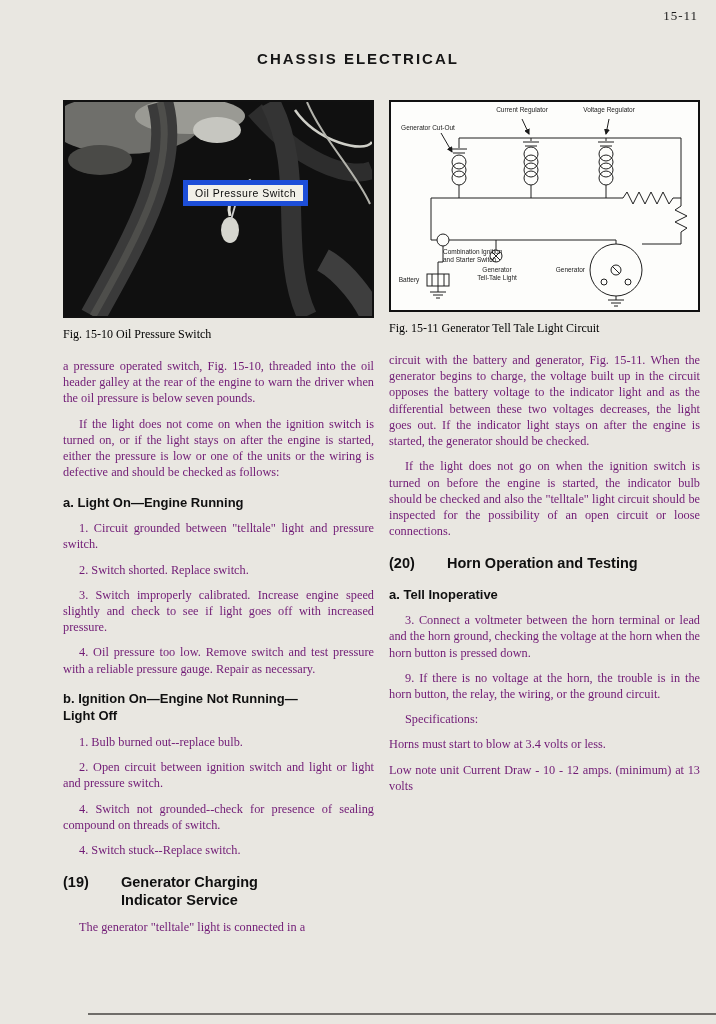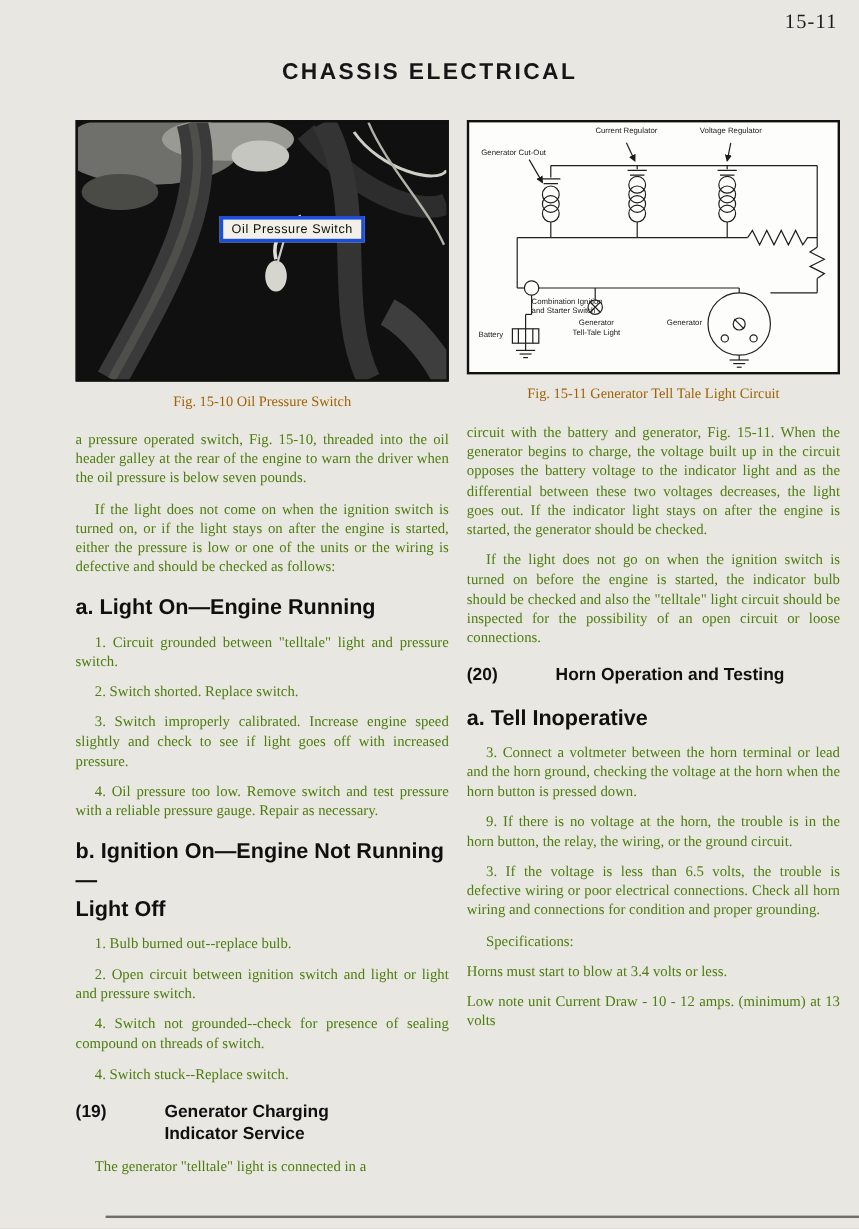--- a/index.html
+++ b/index.html
@@ -7,67 +7,67 @@
   .page {
     position:relative;
     width:716px; height:1024px;
     background:#e9e7e1;
     font-family:"Liberation Serif", serif;
     color:#1b1b1b;
     overflow:hidden;
   }
   .page-number {
     position:absolute; top:8px; right:18px;
-    font-size:17px; letter-spacing:1px;
+    font-size:13px; letter-spacing:1px;
   }
   .page-title {
     position:absolute; top:50px; left:0; width:100%;
     text-align:center;
     font-family:"Liberation Sans", sans-serif;
-    font-weight:600; font-size:19px; letter-spacing:2px;
+    font-weight:600; font-size:15px; letter-spacing:2px;
     color:#161616;
   }
   .columns {
     position:absolute; top:100px; left:63px; width:637px;
     display:flex; gap:15px;
   }
   .col { width:311px; }
   figure { margin:0 0 12px 0; }
   .figure-frame {
     border:2px solid #111; background:#fdfdfb;
     position:relative;
   }
   .photo-frame { height:218px; background:#101010; }
   .diagram-frame { height:212px; }
   figcaption {
     margin-top:9px; margin-bottom:16px;
-    text-align:center; font-size:12px; color:#a16207;
+    font-size:12px; color:#000000;
   }
   .photo-label {
     position:absolute; left:118px; top:78px;
-    background:#f2f0e8; border:3px solid #1d4ed8;
+    background:#f2f0e8; border:5px solid #1d4ed8;
     font-family:"Liberation Sans", sans-serif;
     font-size:10.5px; letter-spacing:0.5px;
     padding:2px 7px; color:#0c0c0c; white-space:nowrap;
   }
   p {
     font-size:12.3px; line-height:1.32; text-align:justify;
-    margin-bottom:9px; color:#4d7c0f;
+    margin-bottom:9px; color:#701a75;
   }
   p.indent { text-indent:16px; }
   .subhead {
     font-family:"Liberation Sans", sans-serif;
-    font-weight:bold; font-size:18px; color:#101010;
+    font-weight:bold; font-size:13px; color:#101010;
     margin:13px 0 9px 0; white-space:pre-line; line-height:1.35;
   }
   .section-head {
     display:flex; align-items:flex-start;
     font-family:"Liberation Sans", sans-serif;
     font-weight:bold; font-size:14.5px; color:#101010;
-    margin:15px 0 10px 0; line-height:1.25;gap:16px;
+    margin:15px 0 10px 0; line-height:1.25;
   }
   .section-head .num { width:42px; flex:0 0 auto; margin-right:16px; }
   .section-head .ttl { white-space:pre-line; }
   .diagram-label {
     position:absolute;
     font-family:"Liberation Sans", sans-serif;
     font-size:6.5px; line-height:1.2; color:#1a1a1a;
     text-align:center; white-space:pre-line;
   }
   .scan-bottom-line {
@@ -261,21 +261,20 @@
 
       <div class="section-head">
         <span class="num">(20)</span>
         <span class="ttl">Horn Operation and Testing</span>
       </div>
 
 
       <div class="subhead">a. Tell Inoperative</div>
       <p class="indent">3. Connect a voltmeter between the horn terminal or lead and the horn ground, checking the voltage at the horn when the horn button is pressed down.</p>
       <p class="indent">9. If there is no voltage at the horn, the trouble is in the horn button, the relay, the wiring, or the ground circuit.</p>
-      <p class="indent">3. If the voltage is less than 6.5 volts, the trouble is defective wiring or poor electrical connections. Check all horn wiring and connections for condition and proper grounding.</p>
 
       <p class="indent">Specifications:</p>
       <p>Horns must start to blow at 3.4 volts or less.</p>
       <p>Low note unit Current Draw - 10 - 12 amps. (minimum) at 13 volts</p>
     </div>
 
   </div>
 
   <div class="scan-bottom-line"></div>
 </div>

